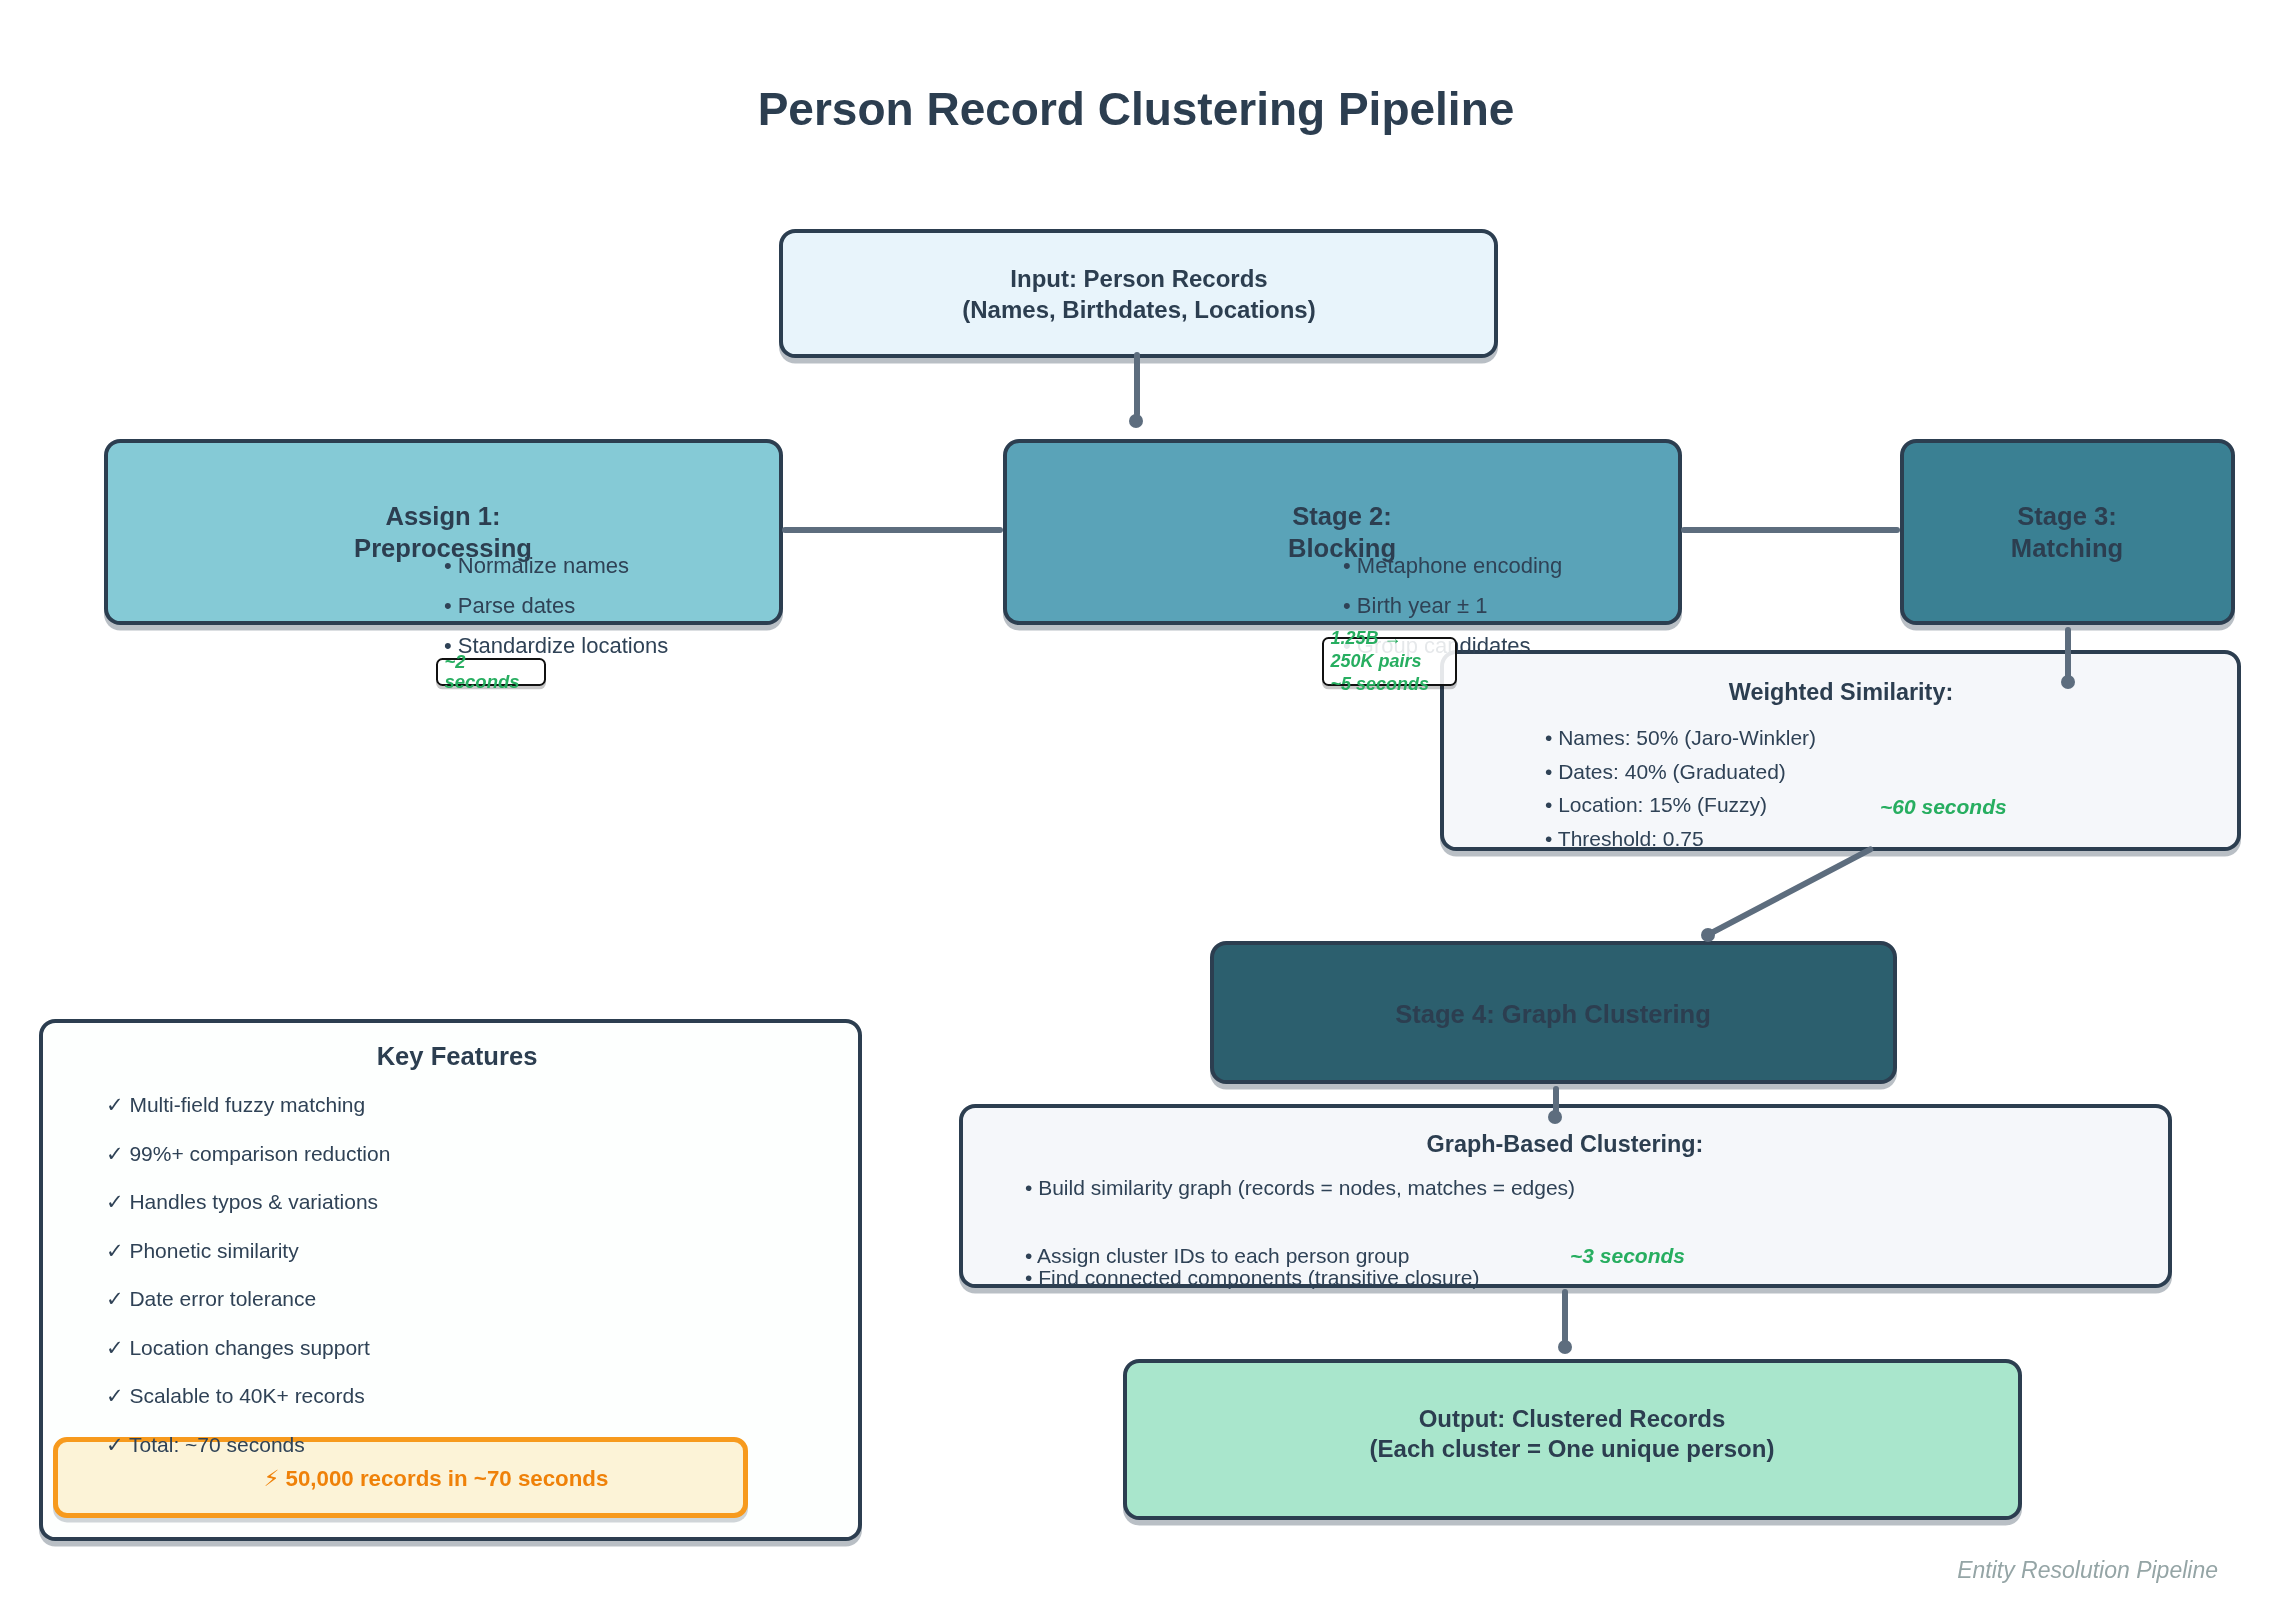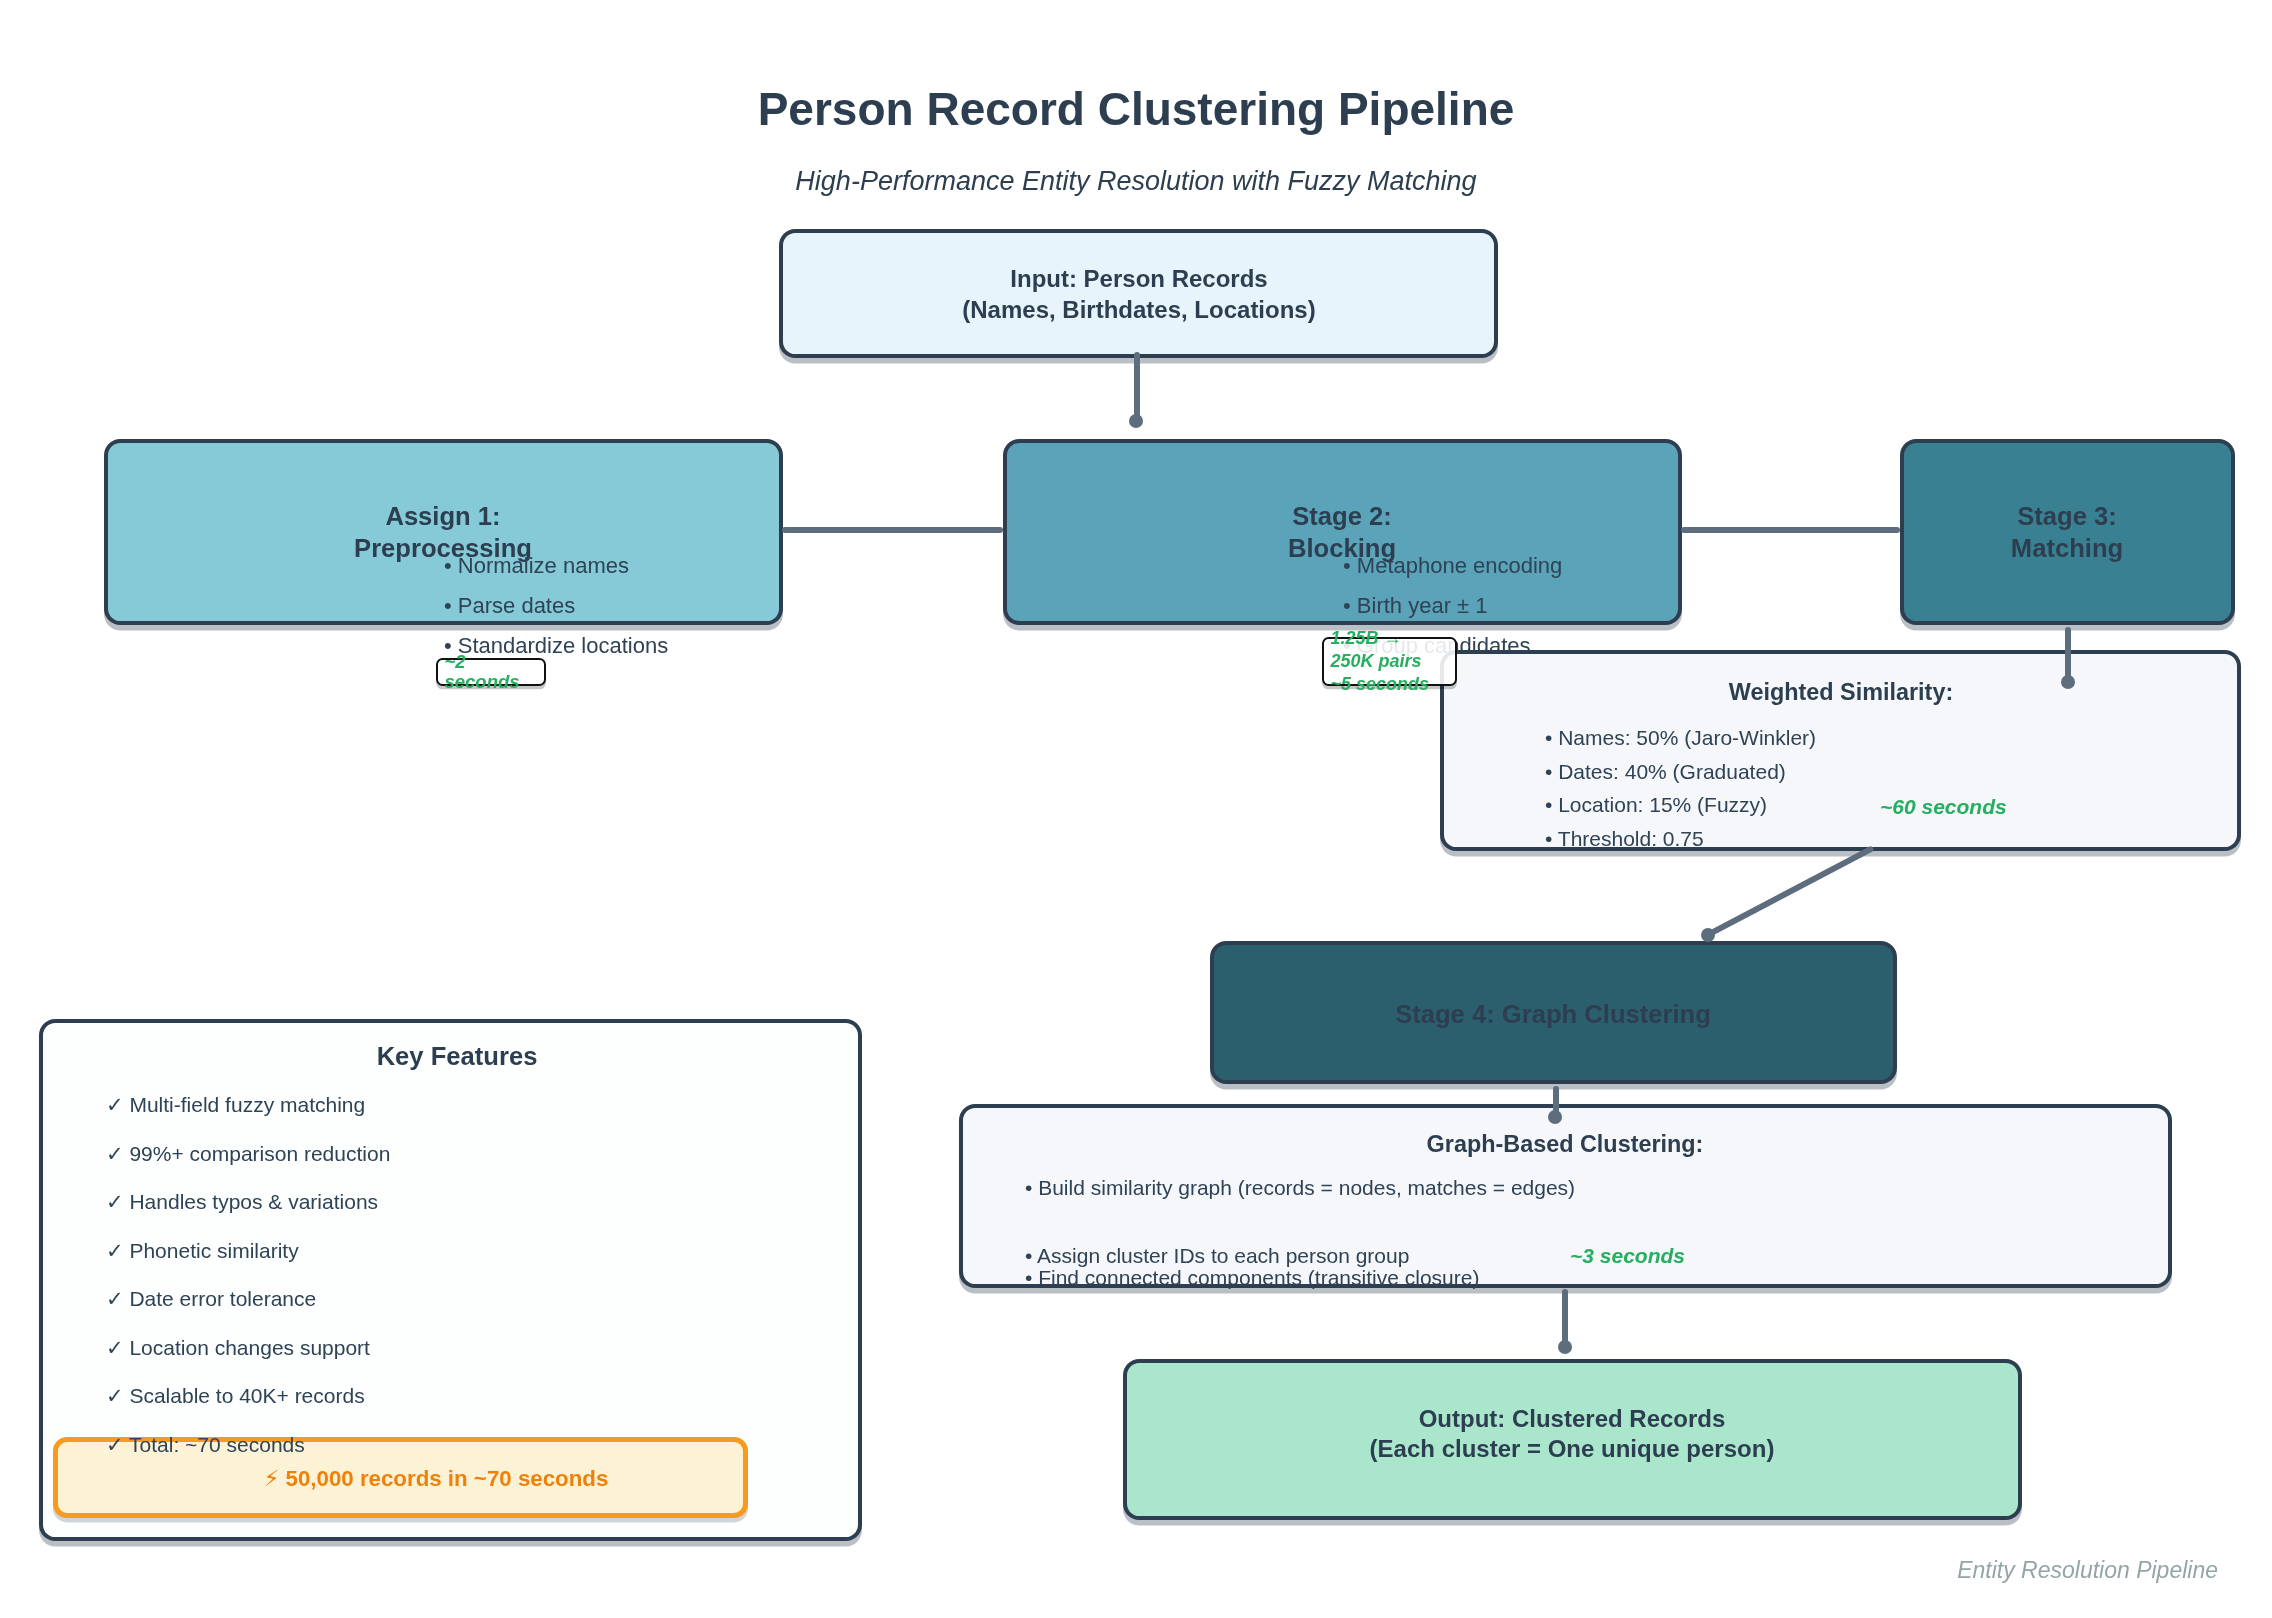--- a/index.html
+++ b/index.html
@@ -31,21 +31,20 @@
            border:5.4px solid var(--hl-border);border-radius:14px;z-index:1;
            box-shadow:0 4.4px 0 rgba(44,62,80,.22);}
   .z2{z-index:2;}
 </style>
 </head>
 <body>
 
 <div id="canvas">
 
   <div class="tc b" style="left:1136px;top:109px;font-size:46px;">Person Record Clustering Pipeline</div>
-  <div class="tc i" style="left:1136px;top:181px;font-size:27px;">High-Performance Entity Resolution with Fuzzy Matching</div>
 
   <div class="conn" style="left:1134px;top:352px;width:6px;height:65px;"></div>
   <div class="dot" style="left:1129px;top:414px;"></div>
   <div class="conn" style="left:782px;top:527px;width:221px;height:6px;"></div>
   <div class="conn" style="left:1681px;top:527px;width:219px;height:6px;"></div>
   <div class="conn" style="left:2065px;top:627px;width:6px;height:52px;"></div>
   <div class="dot" style="left:2061px;top:675px;"></div>
   <div class="conn" style="left:1873px;top:845px;width:186px;height:6px;transform-origin:left center;transform:rotate(152.3deg);"></div>
   <div class="dot" style="left:1701px;top:928px;"></div>
   <div class="conn" style="left:1553px;top:1086px;width:6px;height:28px;"></div>

